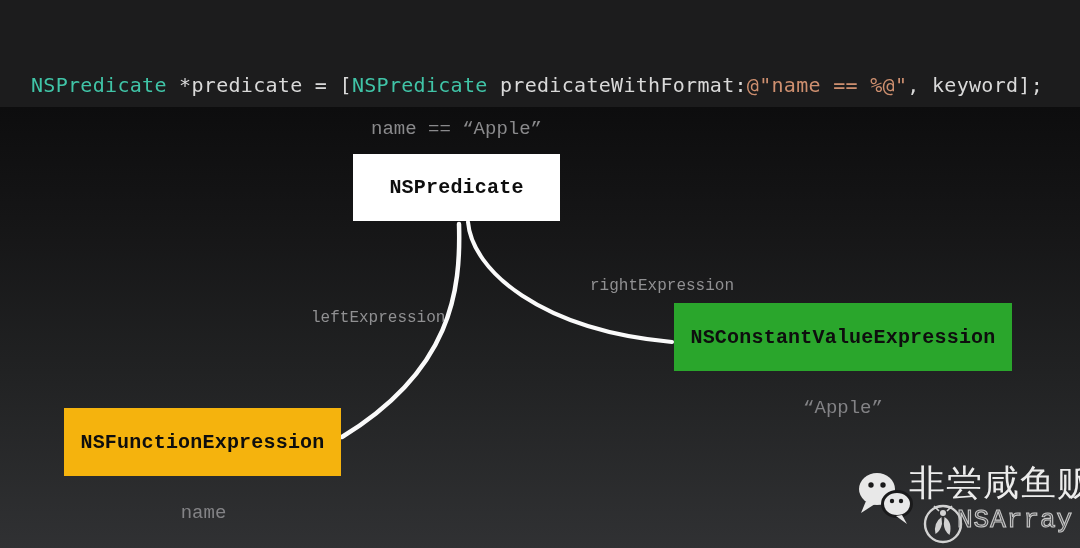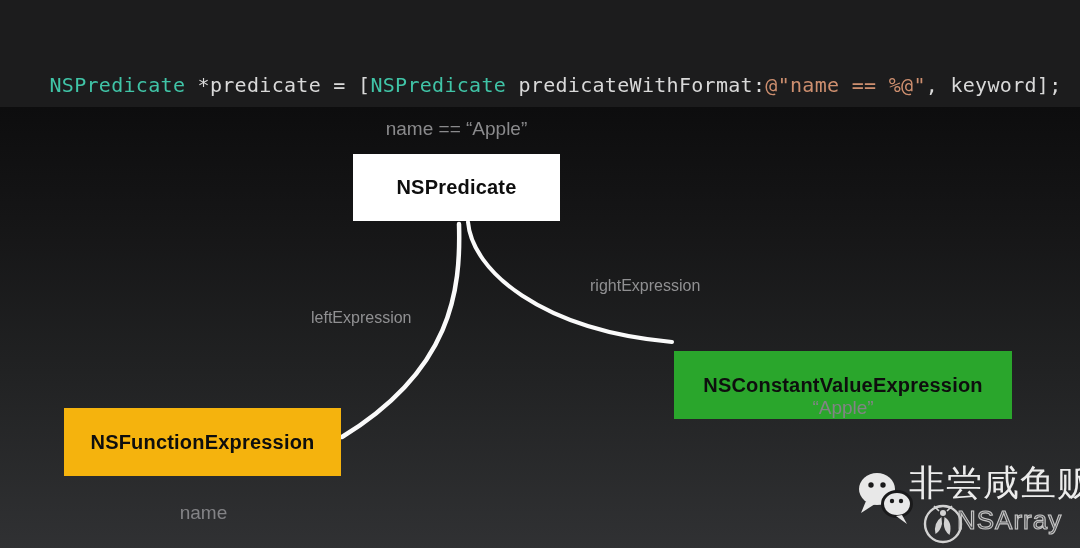--- a/index.html
+++ b/index.html
@@ -11,39 +11,39 @@
   }
 
   
   .code-panel{
     position:absolute;left:0;top:0;width:1080px;height:107px;
     background:#1c1c1d;box-sizing:border-box;
     padding:20px 0 0 31px;
     font-family:"DejaVu Sans Mono", monospace;
     font-size:20px;line-height:26px;letter-spacing:0.3px;
     white-space:pre;
-    text-align:center;
   }
   .tok-type{color:#40c4a7;}
   .tok-plain{color:#d9d9d9;}
   .tok-string{color:#ce8f6f;}
 
   
   .diagram{
     position:absolute;left:0;top:107px;width:1080px;height:441px;
     background:linear-gradient(180deg,#0d0d0e 0%,#151516 25%,#212223 60%,#303133 100%);
+    font-family:Liberation Mono, monospace;
   }
   .edges-svg{position:absolute;left:0;top:0;width:1080px;height:441px;}
 
   .node{
     position:absolute;display:flex;align-items:center;justify-content:center;
     font-weight:bold;font-size:20px;color:#0e0e0e;letter-spacing:0.2px;
   }
   .node-predicate{left:353px;top:47px;width:207px;height:67px;background:#ffffff;}
-  .node-constant{left:674px;top:196px;width:338px;height:68px;background:#2aa62c;margin-top:48px;}
+  .node-constant{left:674px;top:196px;width:338px;height:68px;background:#2aa62c;}
   .node-function{left:64px;top:301px;width:277px;height:68px;background:#f5b30d;}
 
   .diagram-label{position:absolute;color:#8a8a8c;}
   .expression-label{left:353px;top:11px;width:207px;text-align:center;font-size:19px;}
   .edge-label{font-size:16px;color:#909092;}
   .edge-label-left{left:311px;top:202px;}
   .edge-label-right{left:590px;top:170px;}
   .value-label{font-size:19px;color:#838386;}
   .value-constant{left:674px;top:290px;width:338px;text-align:center;}
   .value-function{left:65px;top:395px;width:277px;text-align:center;}

